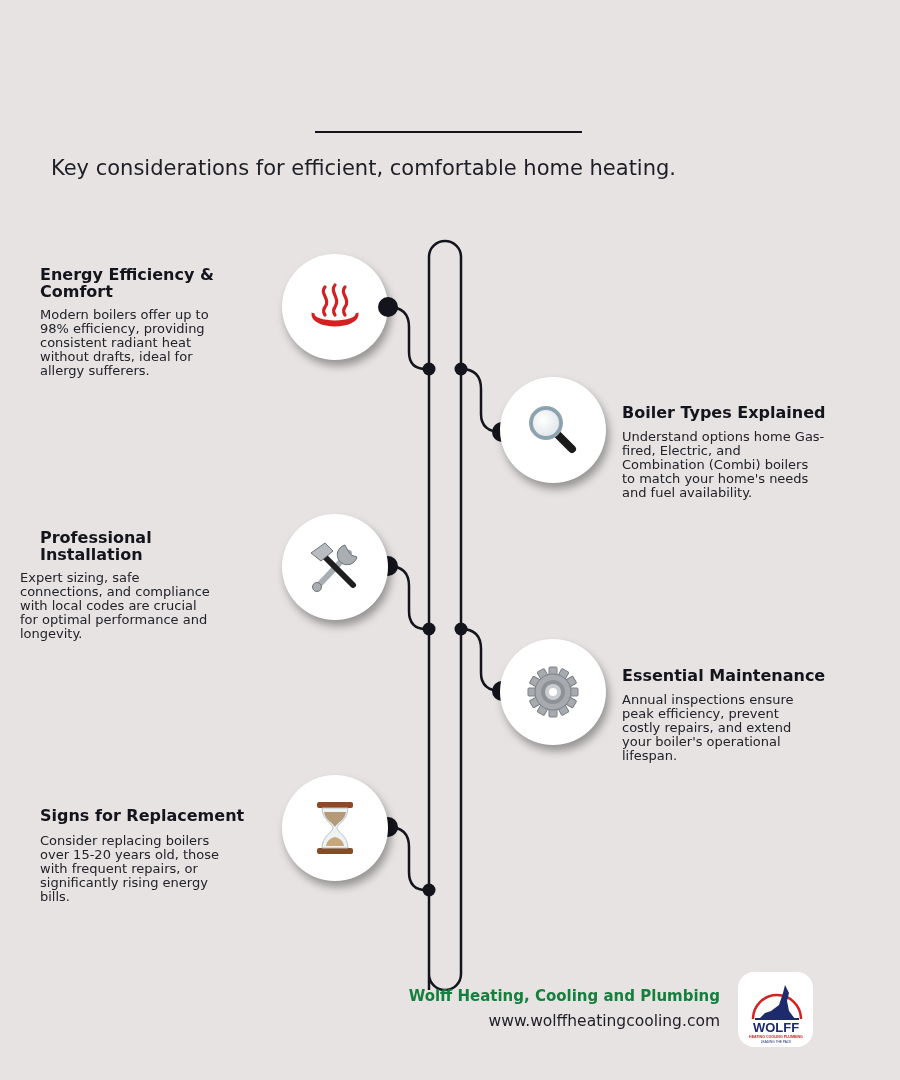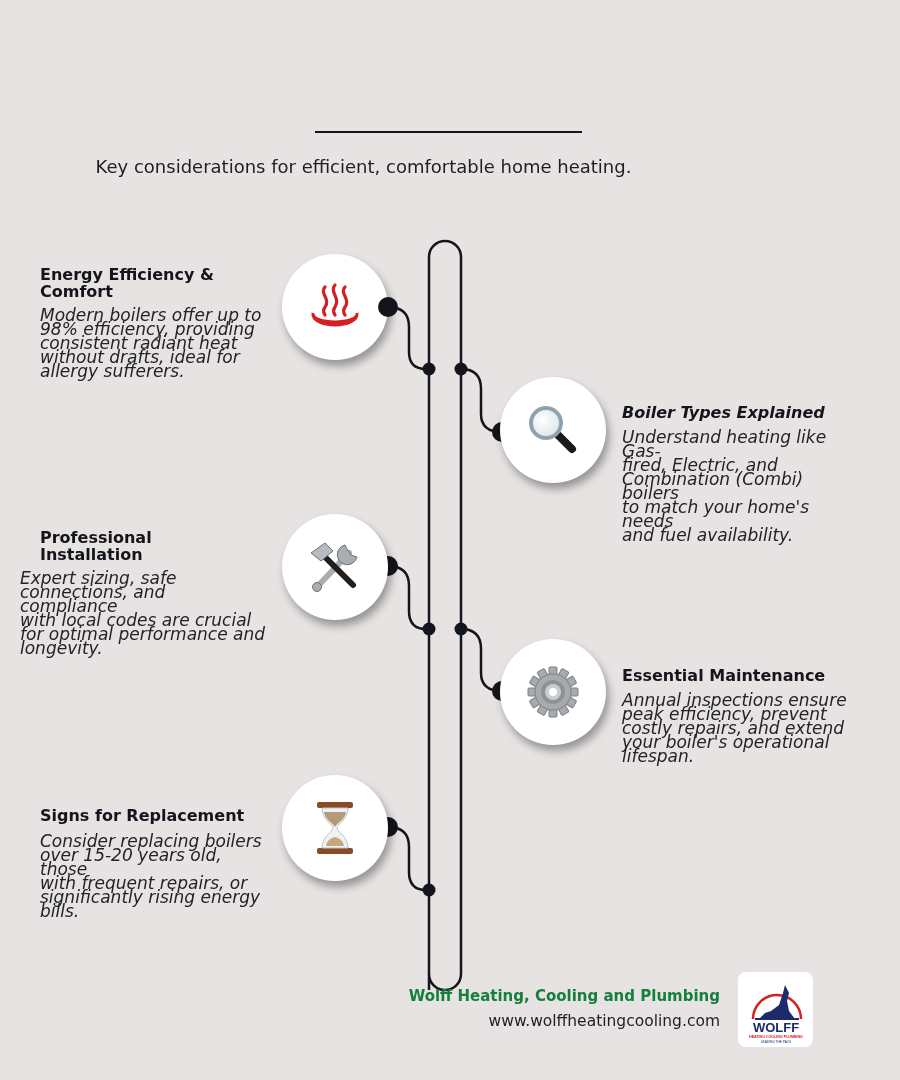--- a/index.html
+++ b/index.html
@@ -20,21 +20,21 @@
     letter-spacing: 0.2px;
     color: #14141c;
   }
   .title-rule {
     position: absolute; left: 315px; top: 131px; width: 267px; height: 2px;
     background: #14141c;
   }
   .subtitle {
     position: absolute; left: 0; width: 727px; top: 156px;
     text-align: center;
-    font-size: 18px;
+    font-size: 21px;
     color: #1e1e26;
   }
   svg.lines { position: absolute; left: 0; top: 0; }
   .circle {
     position: absolute;
     width: 106px; height: 106px;
     border-radius: 50%;
     background: #ffffff;
     box-shadow: 3px 6px 8px rgba(0,0,0,0.35);
     display: flex; align-items: center; justify-content: center;
@@ -42,40 +42,39 @@
   .circle svg { display: block; }
   .item-title {
     position: absolute;
     font-weight: bold;
     font-size: 16px;
     line-height: 17px;
     color: #14141c;
   }
   .item-body {
     position: absolute;
-    font-size: 17px;
+    font-size: 13px;
     line-height: 14px;
     color: #22222a;
-    font-style: italic;
   }
   .left { }
   .right { text-align: left; }
   .footer-name {
     position: absolute; right: 180px; top: 987px;
     font-weight: bold; font-size: 15px; color: #15803d;
     text-align: right; white-space: nowrap;
   }
   .footer-url {
     position: absolute; right: 180px; top: 1012px;
     font-size: 15.5px; color: #1e1e26;
     text-align: left; white-space: nowrap;
   }
   .logo {
     position: absolute; left: 738px; top: 972px; width: 75px; height: 75px;
-    background: #fff; border-radius: 8px;
+    background: #fff; border-radius: 16px;
     display: flex; align-items: center; justify-content: center;
   }
 </style>
 </head>
 <body>
 
 <div class="title">
 </div>
 <div class="title-rule"></div>
 <div class="subtitle">Key considerations for efficient, comfortable home heating.</div>
@@ -140,23 +139,23 @@
       <radialGradient id="lens" cx="0.4" cy="0.4" r="0.6">
         <stop offset="0" stop-color="#ffffff"></stop>
         <stop offset="1" stop-color="#dfe6ea"></stop>
       </radialGradient>
     </defs>
     <line x1="32" y1="32" x2="47" y2="47" stroke="#1a1a1a" stroke-width="8" stroke-linecap="round"></line>
     <circle cx="21" cy="21" r="15" fill="url(#lens)" stroke="#9aa4ab" stroke-width="4"></circle>
     <circle cx="21" cy="21" r="15" fill="none" stroke="#5aa0c8" stroke-width="1" opacity="0.6"></circle>
   </svg>
 </div>
-<div class="item-title right" style="left:622px; width:240px; top:404px;font-style:italic;">Boiler Types Explained</div>
+<div class="item-title right" style="left:622px; width:240px; top:404px;">Boiler Types Explained</div>
 <div class="item-body right" style="left:622px; width:240px; top:430px;">
-  <div>Understand heating like Gas-</div>
+  <div>Understand options home Gas-</div>
   <div>fired, Electric, and</div>
   <div>Combination (Combi) boilers</div>
   <div>to match your home's needs</div>
   <div>and fuel availability.</div>
 </div>
 
 <div class="circle" style="left:282px; top:514px;">
   <svg width="56" height="56" viewBox="0 0 56 56">
 
     <line x1="10" y1="48" x2="42" y2="14" stroke="#a9aeb3" stroke-width="6" stroke-linecap="round"></line>

